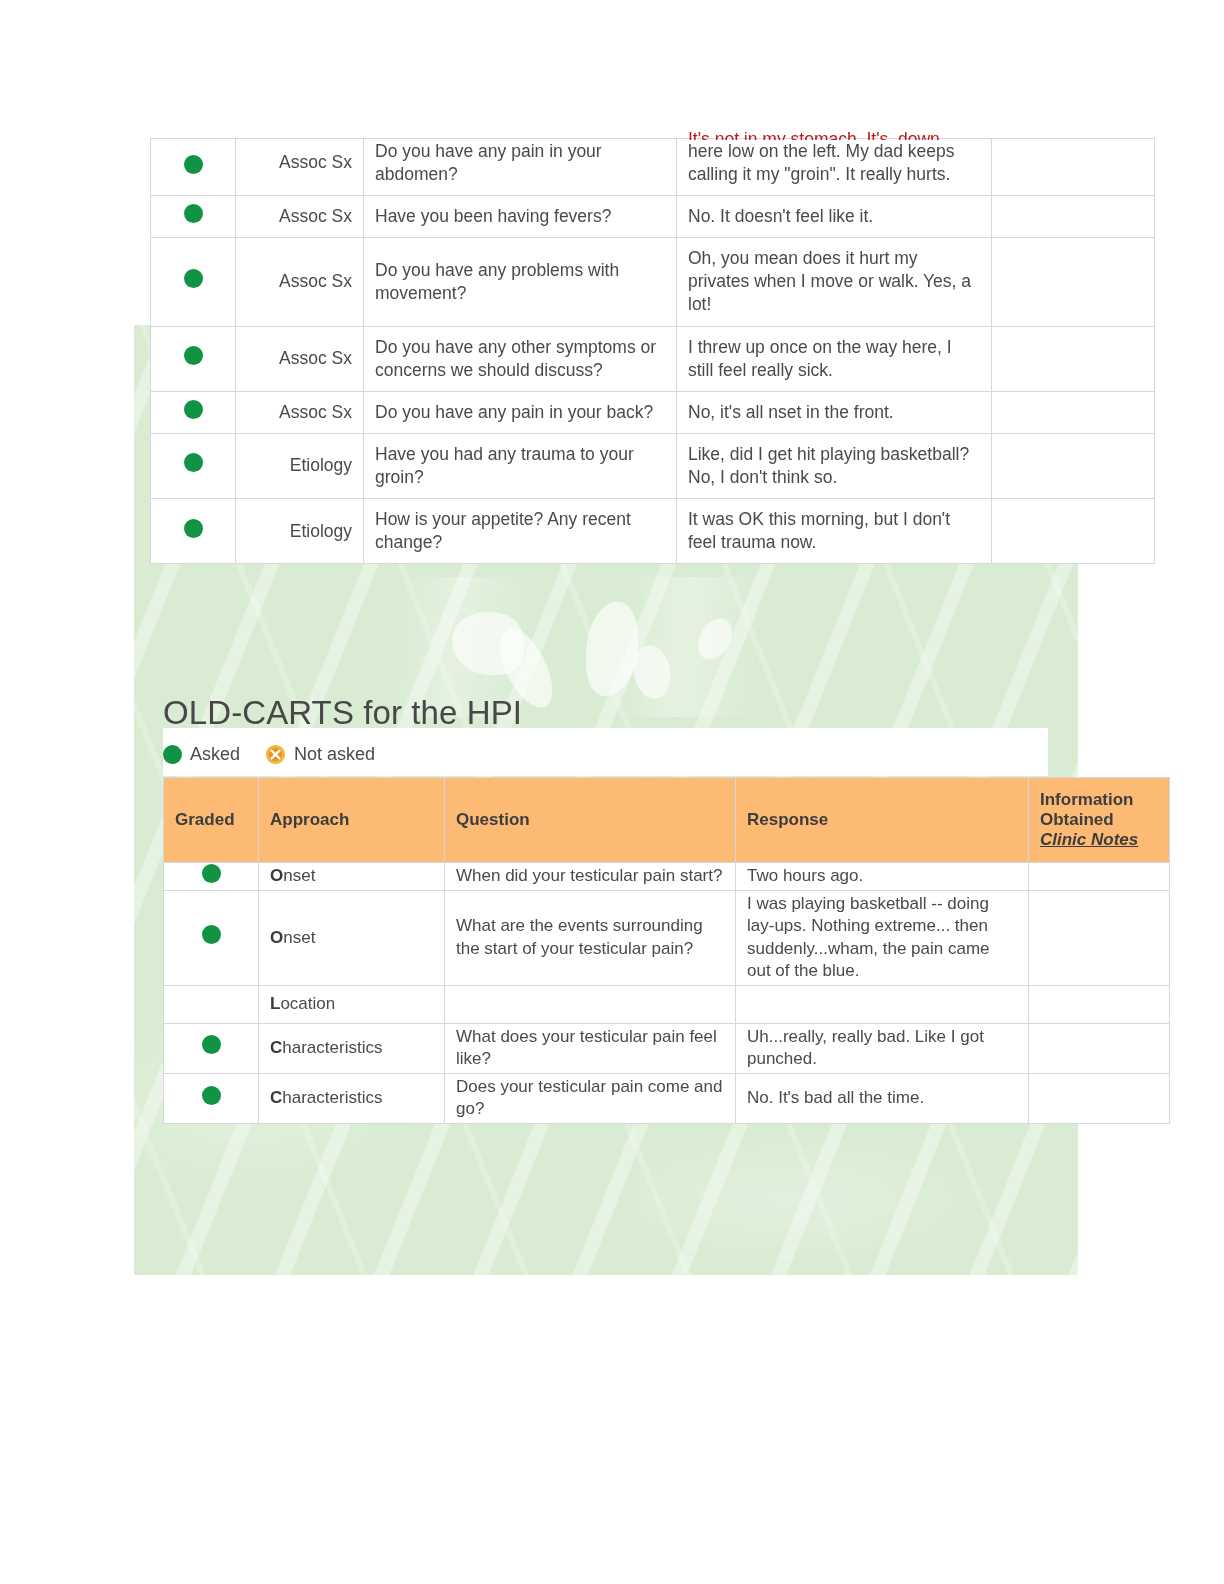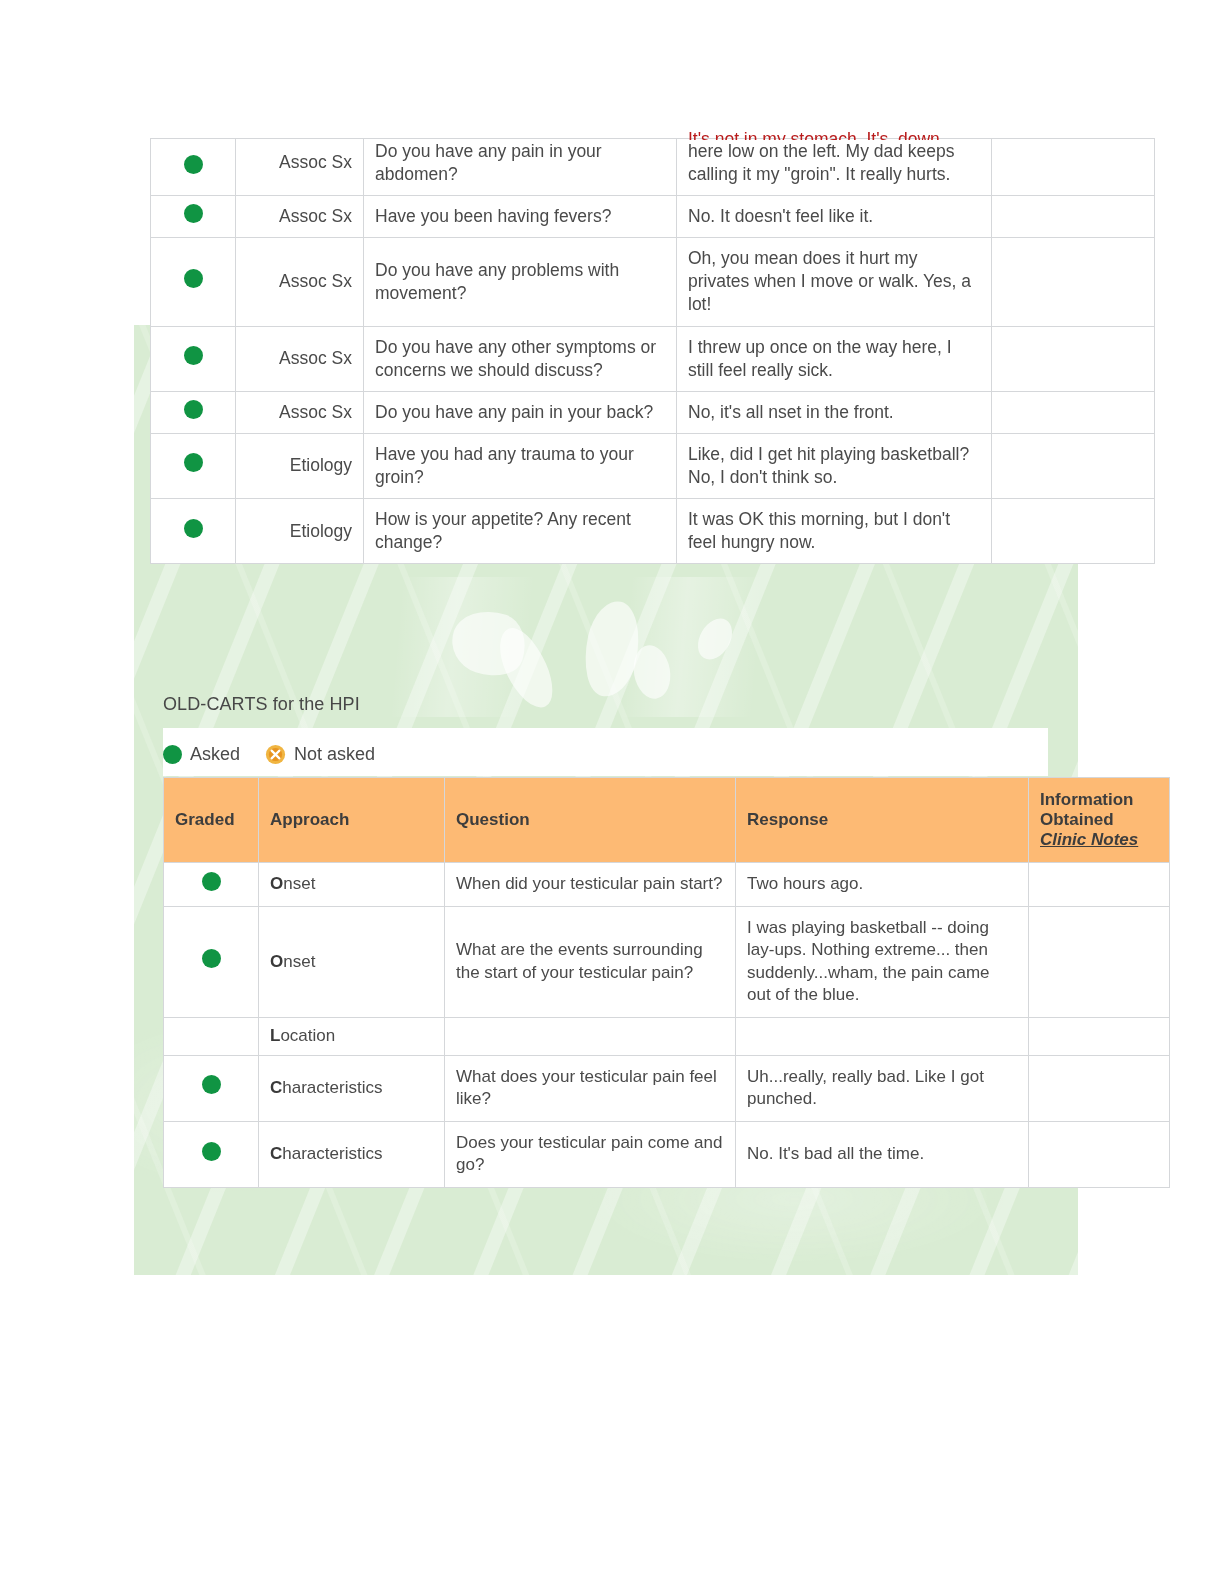--- a/index.html
+++ b/index.html
@@ -116,21 +116,21 @@
     line-height: 1.32;
     color: #b91c1c;
     margin-top: -11px;
   }
 
   
   #oldcarts-title {
     position: absolute;
     left: 163px;
     top: 694px;
-    font-size: 18px;
+    font-size: 33px;
     color: #474747;
     letter-spacing: 0.1px;
     white-space: nowrap;
   }
   #legend-strip {
     position: absolute;
     left: 163px;
     top: 728px;
     width: 885px;
     height: 48px;
@@ -178,21 +178,21 @@
     padding: 12px 11px;
     height: 52px;
     vertical-align: middle;
   }
   #table-oldcarts th .sub-italic {
     font-style: italic;
     display: block;
     text-decoration: underline;
   }
   #table-oldcarts td {
-    padding: 10px 11px;
+    padding: 2px 11px;
     line-height: 1.33;
   }
   #table-oldcarts td.c-graded { width: 72px;  padding: 0; text-align: center; }
   #table-oldcarts td.c-appr   { width: 163px; }
   #table-oldcarts td.c-ques   { width: 268px; }
   #table-oldcarts td.c-resp   { width: 270px; }
   #table-oldcarts td.c-info   { width: 118px; }
   #table-oldcarts th.c-graded { width: 72px;  }
   #table-oldcarts th.c-appr   { width: 163px; }
   #table-oldcarts th.c-ques   { width: 268px; }
@@ -279,21 +279,21 @@
       <td class="c-resp">Like, did I get hit playing basketball? No, I don't think so.</td>
       <td class="c-info"></td>
     </tr>
 
     <tr>
       <td class="c-graded">
         <span class="dot-asked"></span>
       </td>
       <td class="c-appr">Etiology</td>
       <td class="c-ques">How is your appetite? Any recent change?</td>
-      <td class="c-resp">It was OK this morning, but I don't feel hungry now.</td>
+      <td class="c-resp">It was OK this morning, but I don't feel trauma now.</td>
       <td class="c-info"></td>
     </tr>
 
   </tbody>
 </table>
 
 <div id="legend-strip"></div>
 
 <div id="oldcarts-title">OLD-CARTS for the HPI</div>
 

